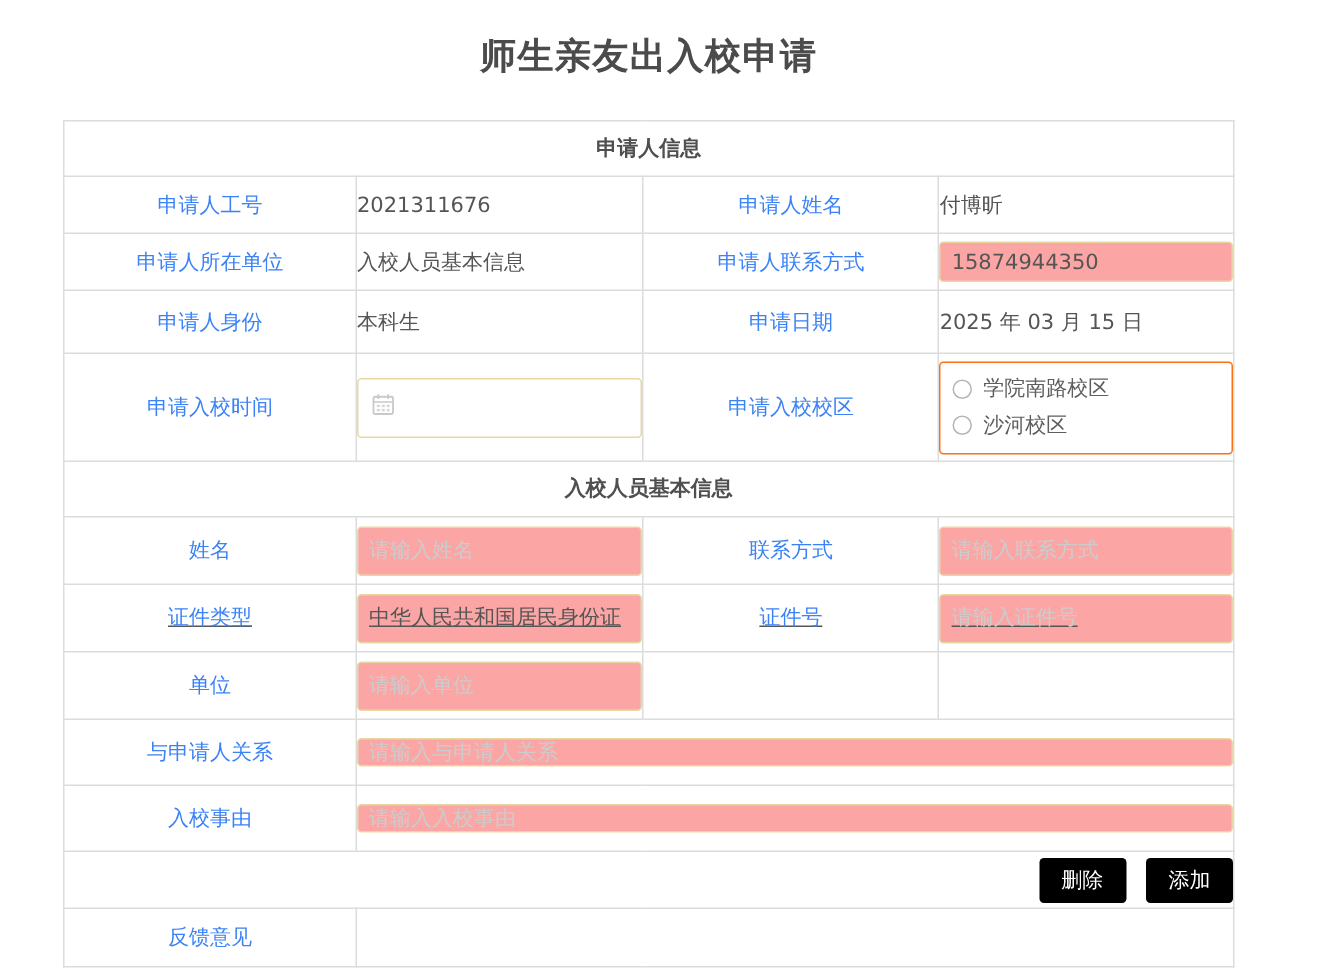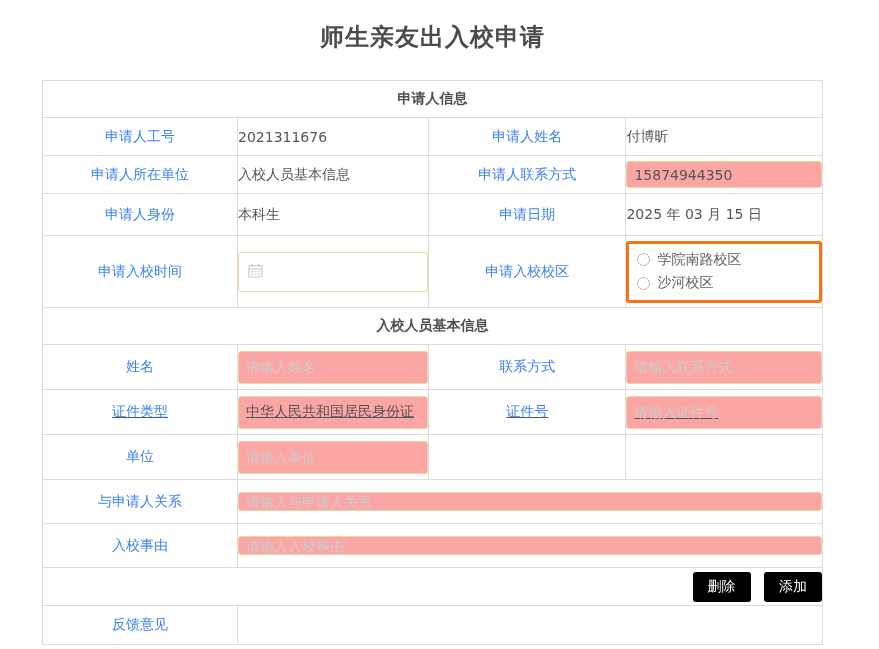--- a/index.html
+++ b/index.html
@@ -76,21 +76,21 @@
     border: 1px solid #e9d7a3;
     border-radius: 3px;
     height: 40px;
     width: 100%;
     background: #ffffff;
     display: flex;
     align-items: center;
     padding-left: 9px;
   }
   .radiobox {
-    border: 3px solid #f97316;
+    border: 1px solid #f97316;
     border-radius: 3px;
     width: 100%;
     height: 62px;
     background: #ffffff;
     display: flex;
     flex-direction: column;
     justify-content: space-evenly;
     padding: 2px 8px;
   }
   .radio-row {

